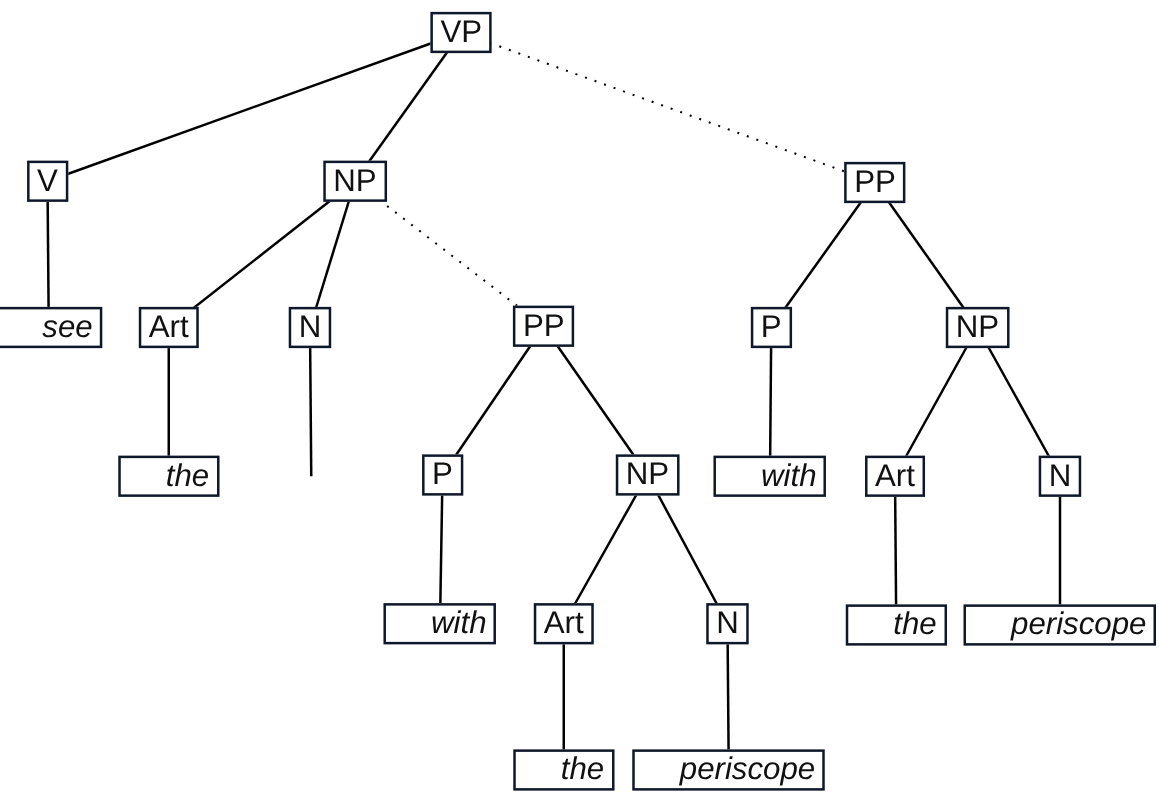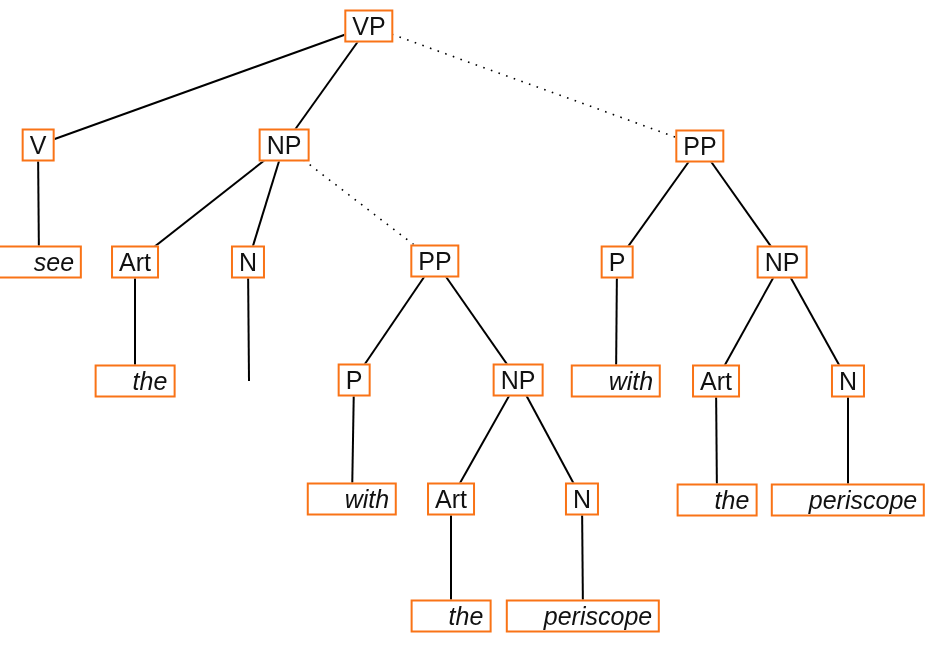--- a/index.html
+++ b/index.html
@@ -11,21 +11,21 @@
     font-family: "Liberation Sans", sans-serif;
     overflow: hidden;
   }
   svg.edges { position: absolute; left: 0; top: 0; }
   svg.edges line { stroke: #000000; stroke-width: 2; }
   svg.edges line.dotted { stroke-width: 1.6; stroke-dasharray: 1.6 6.5; }
   .node {
     position: absolute;
     transform: translate(-50%, -50%);
     background: #ffffff;
-    border: 2px solid #f97316;
+    border: 2px solid #0f172a;
     padding: 0 6px;
     font-size: 25px;
     line-height: 29px;
     color: #111111;
     white-space: nowrap;
     text-align: center;
   }
   .term { font-style: italic; padding-left: 36px; }
 </style>
 </head>

